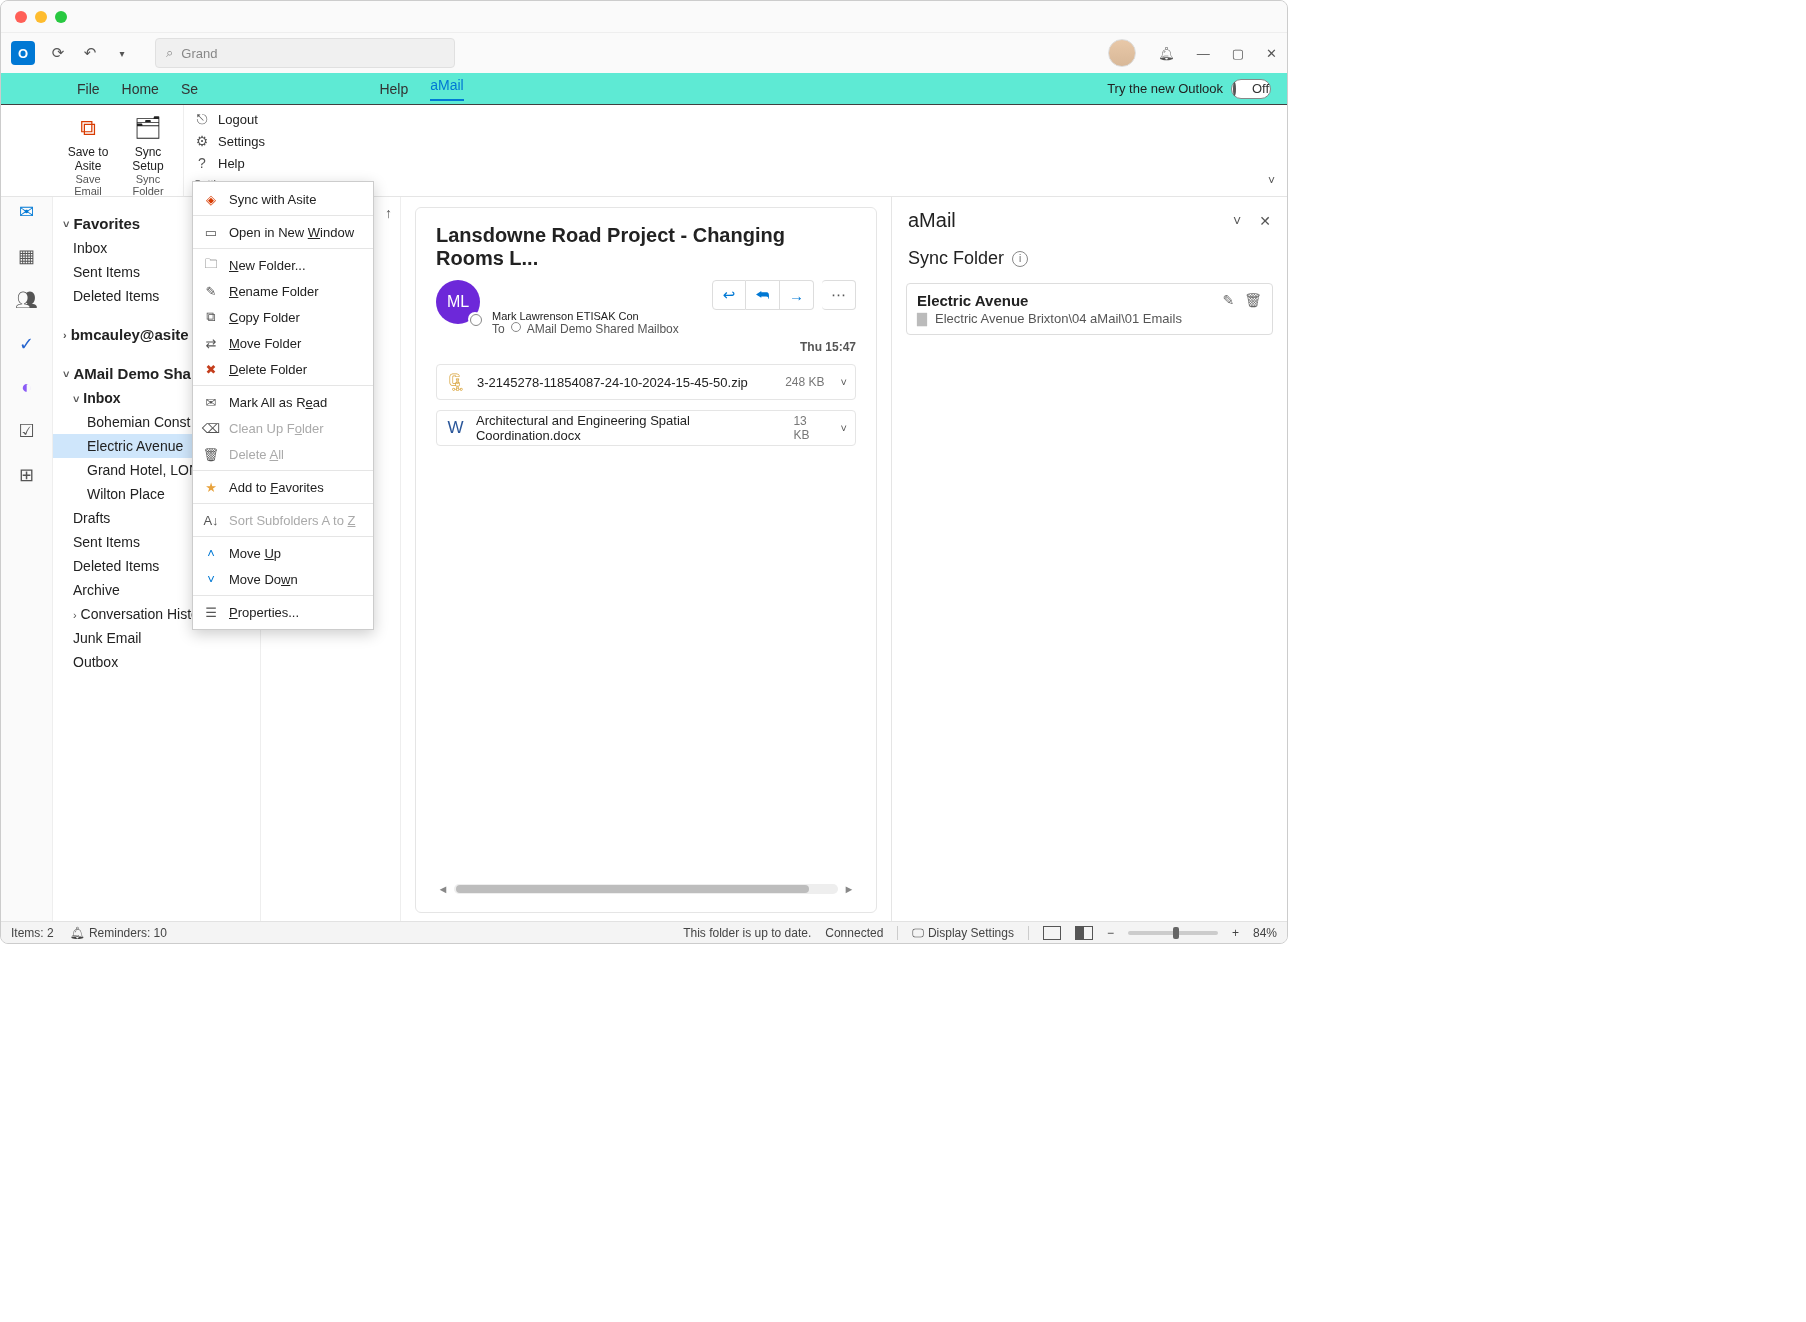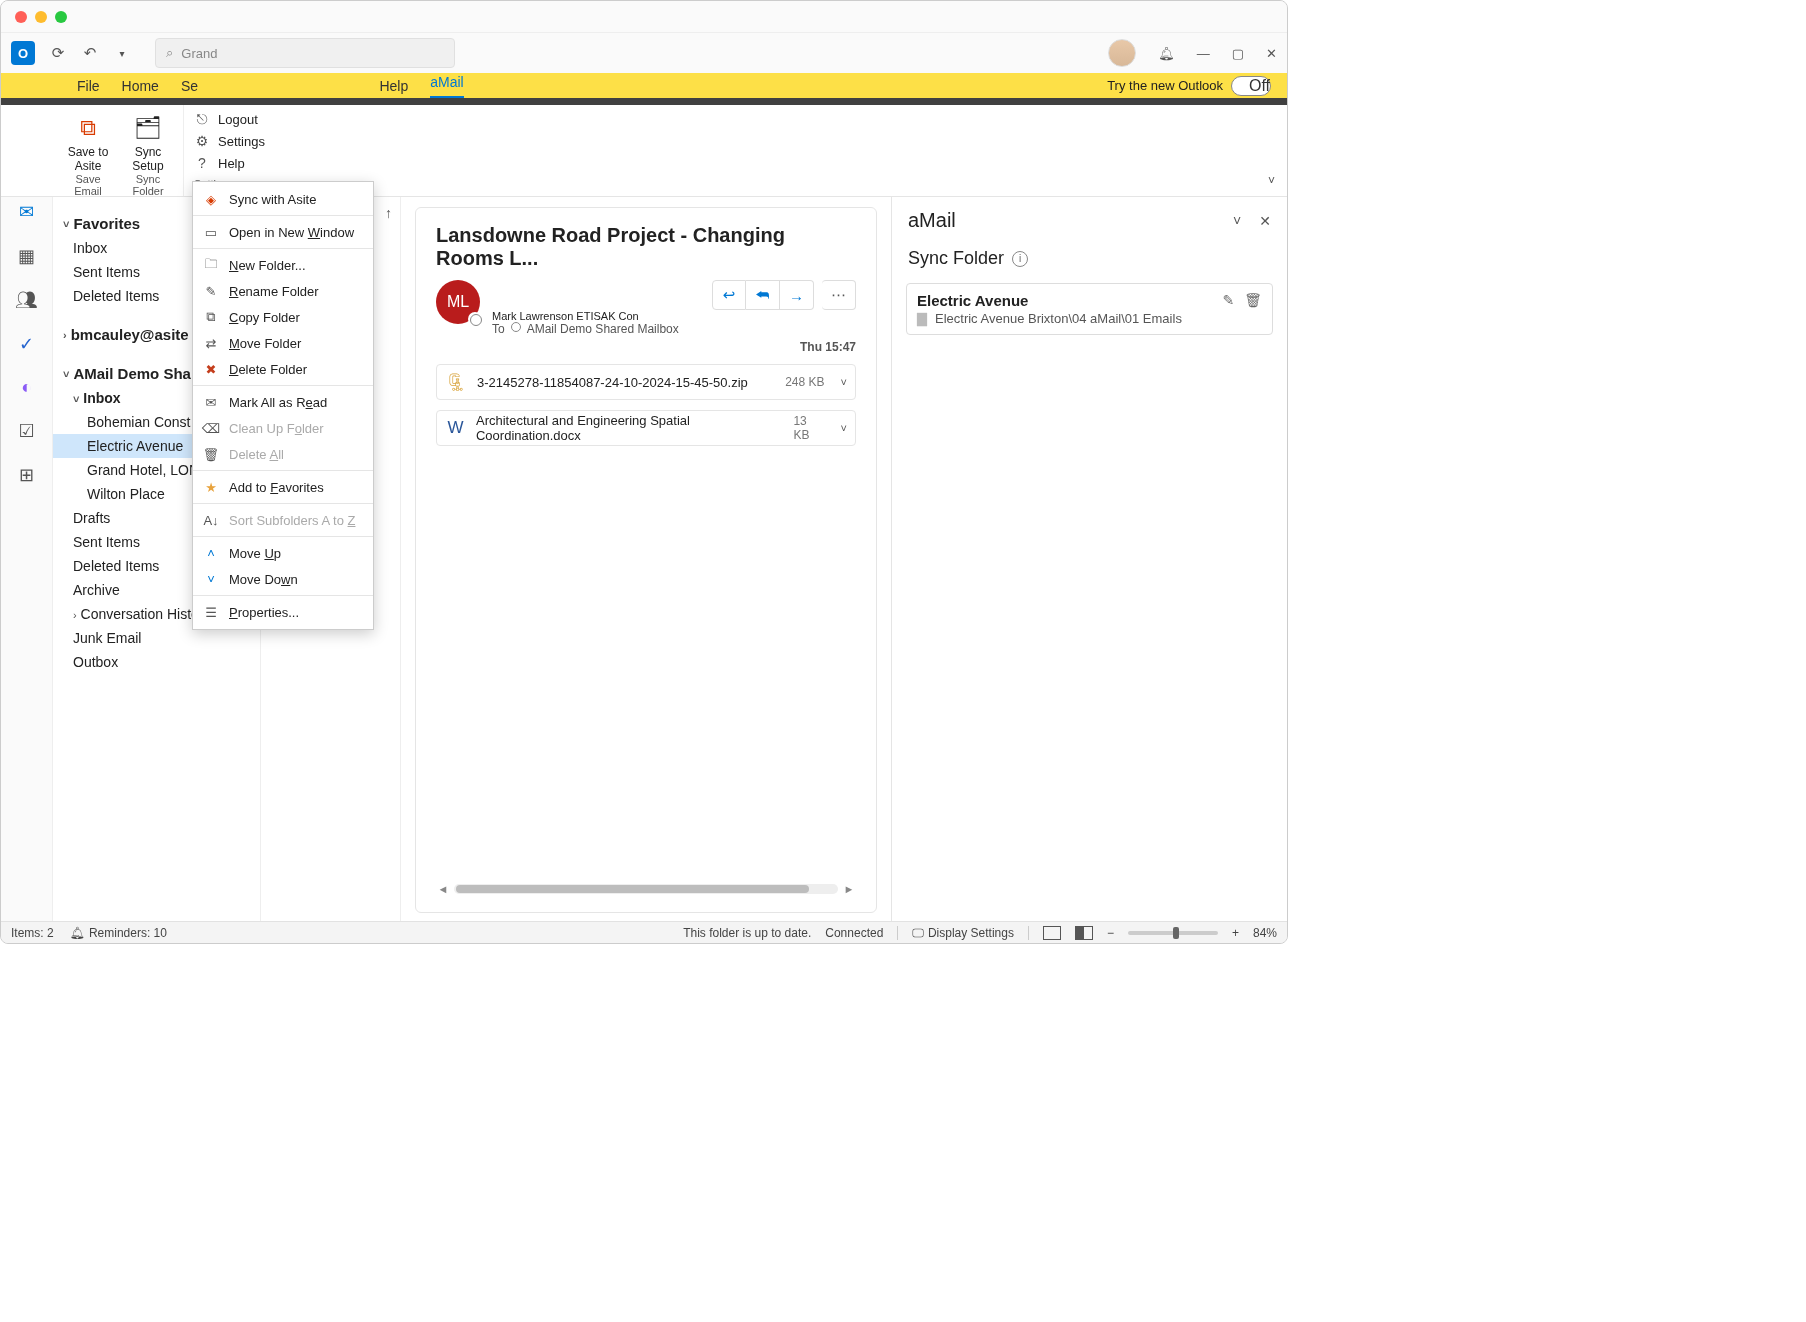--- a/index.html
+++ b/index.html
@@ -14,27 +14,27 @@
 
 .titlebar { height:32px; background:#fafafa; border-bottom:1px solid #eee; }
 
 .toolbar1 { height:40px; display:flex; align-items:center; padding:0 10px; gap:14px; background:#fafafa; }
 .outlook-icon { width:24px; height:24px; background:#0078d4; border-radius:4px; display:flex; align-items:center; justify-content:center; color:#fff; font-weight:700; font-size:13px; }
 .tool-ic { width:18px; height:18px; display:inline-flex; align-items:center; justify-content:center; color:#555; font-size:15px; }
 .search { margin-left:10px; width:300px; height:30px; background:#f0f0f0; border:1px solid #e0e0e0; border-radius:4px; display:flex; align-items:center; padding:0 10px; color:#888; gap:8px; }
 .win-ctrl { margin-left:auto; display:flex; align-items:center; gap:22px; color:#555; }
 .avatar-img { width:28px; height:28px; border-radius:50%; background:linear-gradient(#e8c8a8,#d8b898); border:1px solid #ddd; }
 
-.tabs { height:32px; display:flex; align-items:center; padding-left:76px; gap:22px; background:#fde047; font-size:14px; border-bottom:7px solid #404040; }
+.tabs { height:32px; display:flex; align-items:center; padding-left:76px; gap:22px; background:#5eead4; font-size:14px; border-bottom:1px solid #404040; }
 .tab { color:#333; cursor:pointer; }
 .tab.active { color:#0078d4; border-bottom:2px solid #0078d4; padding-bottom:6px; }
 .try-new { margin-left:auto; display:flex; align-items:center; gap:8px; margin-right:16px; font-size:13px; }
 .toggle { width:40px; height:20px; border:1px solid #888; border-radius:10px; display:flex; align-items:center; padding:1px; background:#fff; }
 .toggle-knob { width:14px; height:14px; border-radius:50%; background:#555; }
-.toggle-lbl { font-size:16px; margin-left:16px; color:#333; }
+.toggle-lbl { font-size:13px; margin-left:16px; color:#333; }
 
 .ribbon { height:92px; display:flex; background:#fff; border-bottom:1px solid #e5e5e5; position:relative; }
 
 .ribbon-inner { margin-left:52px; display:flex; height:100%; }
 .rib-group { display:flex; flex-direction:column; align-items:center; padding:4px 8px 2px; font-size:11px; }
 .rib-btns { display:flex; gap:6px; flex:1; align-items:flex-start; }
 .rib-btn { width:54px; display:flex; flex-direction:column; align-items:center; gap:2px; font-size:12px; text-align:center; cursor:pointer; padding-top:4px; }
 .rib-btn .bicon { width:30px; height:30px; display:flex; align-items:center; justify-content:center; font-size:22px; }
 .rib-cap { font-size:11px; color:#555; margin-top:auto; }
 
@@ -65,21 +65,21 @@
 .ctx-item.disabled { color:#aaa; }
 .ctx-sep { height:1px; background:#e5e5e5; margin:3px 0; }
 .ctx-ic { width:16px; height:16px; display:inline-flex; align-items:center; justify-content:center; color:#555; font-size:13px; }
 .ctx u { text-decoration:underline; }
 
 
 .read { flex:1; background:#fff; display:flex; flex-direction:column; padding:10px 14px 8px; position:relative; overflow:hidden; }
 .read-card { border:1px solid #e5e5e5; border-radius:6px; flex:1; padding:16px 20px; display:flex; flex-direction:column; overflow:hidden; }
 .subj { font-size:20px; font-weight:600; margin-bottom:10px; }
 .hdr { display:flex; gap:12px; align-items:flex-start; }
-.avatar { width:44px; height:44px; border-radius:50%; background:#b91c1c; color:#fff; display:flex; align-items:center; justify-content:center; font-size:16px; position:relative; }
+.avatar { width:44px; height:44px; border-radius:50%; background:#6d28d9; color:#fff; display:flex; align-items:center; justify-content:center; font-size:16px; position:relative; }
 .presence { position:absolute; bottom:-2px; right:-2px; width:14px; height:14px; border-radius:50%; background:#fff; border:2px solid #fff; }
 .presence::after { content:""; display:block; width:10px; height:10px; border:1.5px solid #888; border-radius:50%; }
 .from { font-size:11px; font-weight:500;margin-top:30px; }
 .to-line { font-size:12px; color:#555; display:flex; align-items:flex-start; gap:6px; }
 .msg-actions { margin-left:auto; display:flex; gap:0; }
 .msg-act { width:34px; height:30px; border:1px solid #ddd; display:flex; align-items:center; justify-content:center; color:#0078d4; font-size:15px; cursor:pointer; }
 .msg-act:first-child { border-radius:4px 0 0 4px; }
 .msg-act.more { border-radius:4px; margin-left:8px; color:#555; }
 .msg-act+.msg-act { border-left:none; }
 .msg-act:nth-child(3){ border-radius:0 4px 4px 0; }

